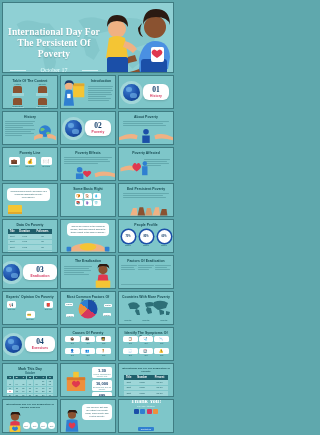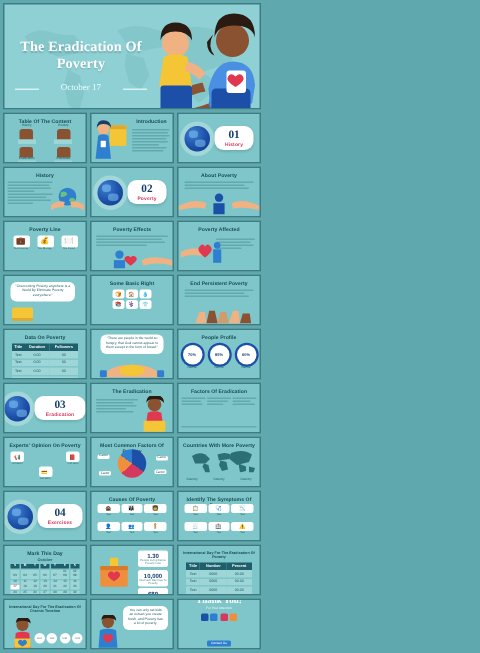--- a/index.html
+++ b/index.html
@@ -116,21 +116,22 @@
         <path d="M44 45 l8 4 3 12 -4 14 -7-6 -3-14z"></path>
         <path d="M78 18 q10-5 22-2 l14 4 -4 9 -14 3 -12-5z"></path>
         <path d="M84 34 l12 3 4 12 -6 10 -8-5 -3-11z"></path>
         <path d="M112 20 q16-8 34-2 l16 8 -6 14 -18 6 -16-8 -8-10z"></path>
         <path d="M128 44 l14 6 2 10 -10 8 -8-8z"></path>
         <path d="M150 58 l10 3 -2 9 -9 1z"></path>
       </g>
     </svg>
 
     <div class="hero-txt">
-      <div class="hero-title">The Eradication Of</div>
+      <div class="hero-title">International Day For</div>
+      <div class="hero-title">The Persistent Of</div>
       <div class="hero-title">Poverty</div>
       <div class="hero-date">October 17</div>
     </div>
 
     <svg class="hero-art" viewBox="0 0 78 88">
 
       <path d="M40 84 l6-26 14-4 10 6 2 24z" fill="#2f7fd1"></path>
       <path d="M44 56 q4-18 16-18 q14 0 15 16 l-2 12 -28 2z" fill="#4a90e2"></path>
       <rect x="46" y="56" width="26" height="30" rx="3" fill="#1b4fa8"></rect>
       <circle cx="60" cy="24" r="11" fill="#8a5230"></circle>

